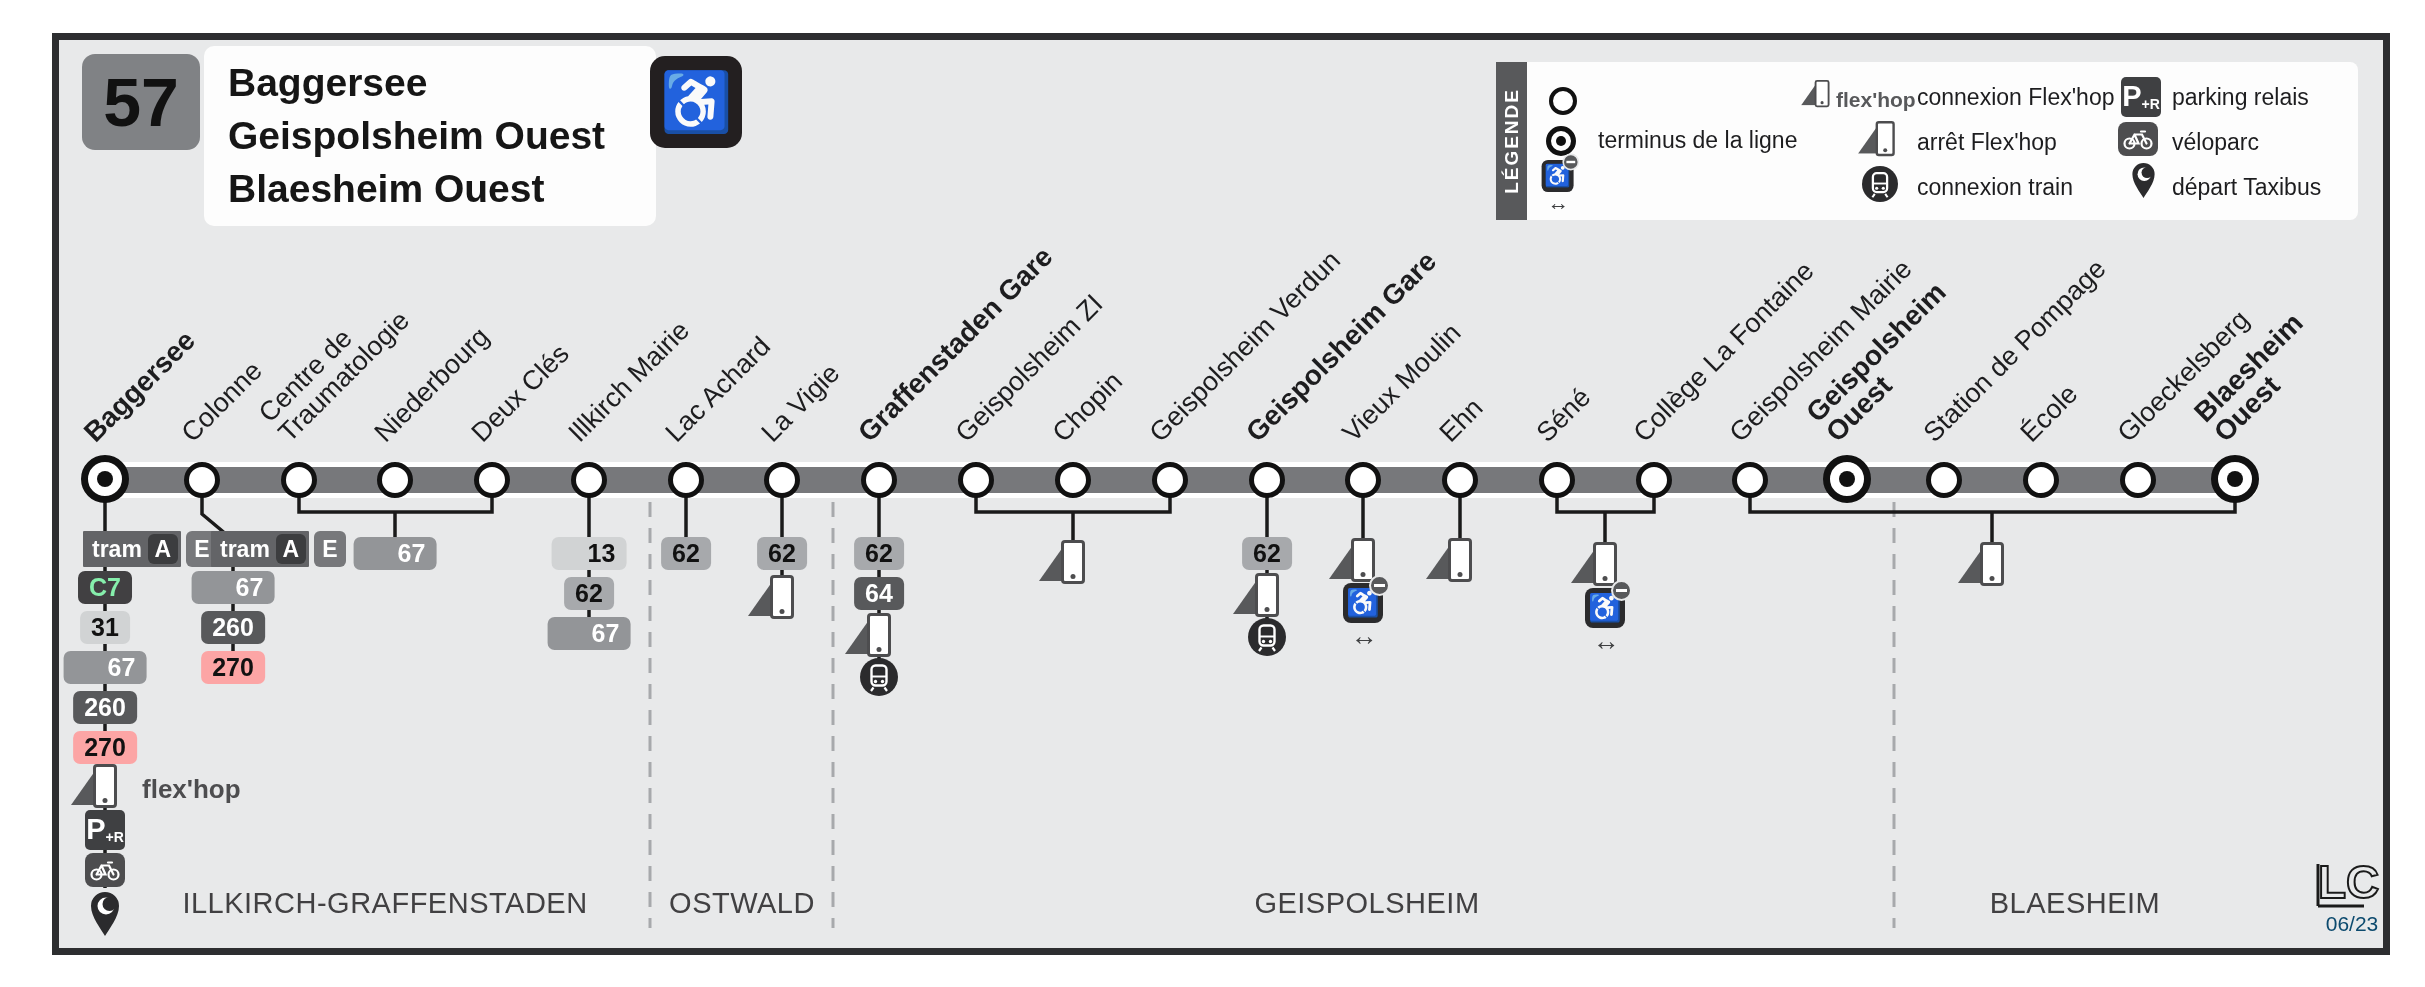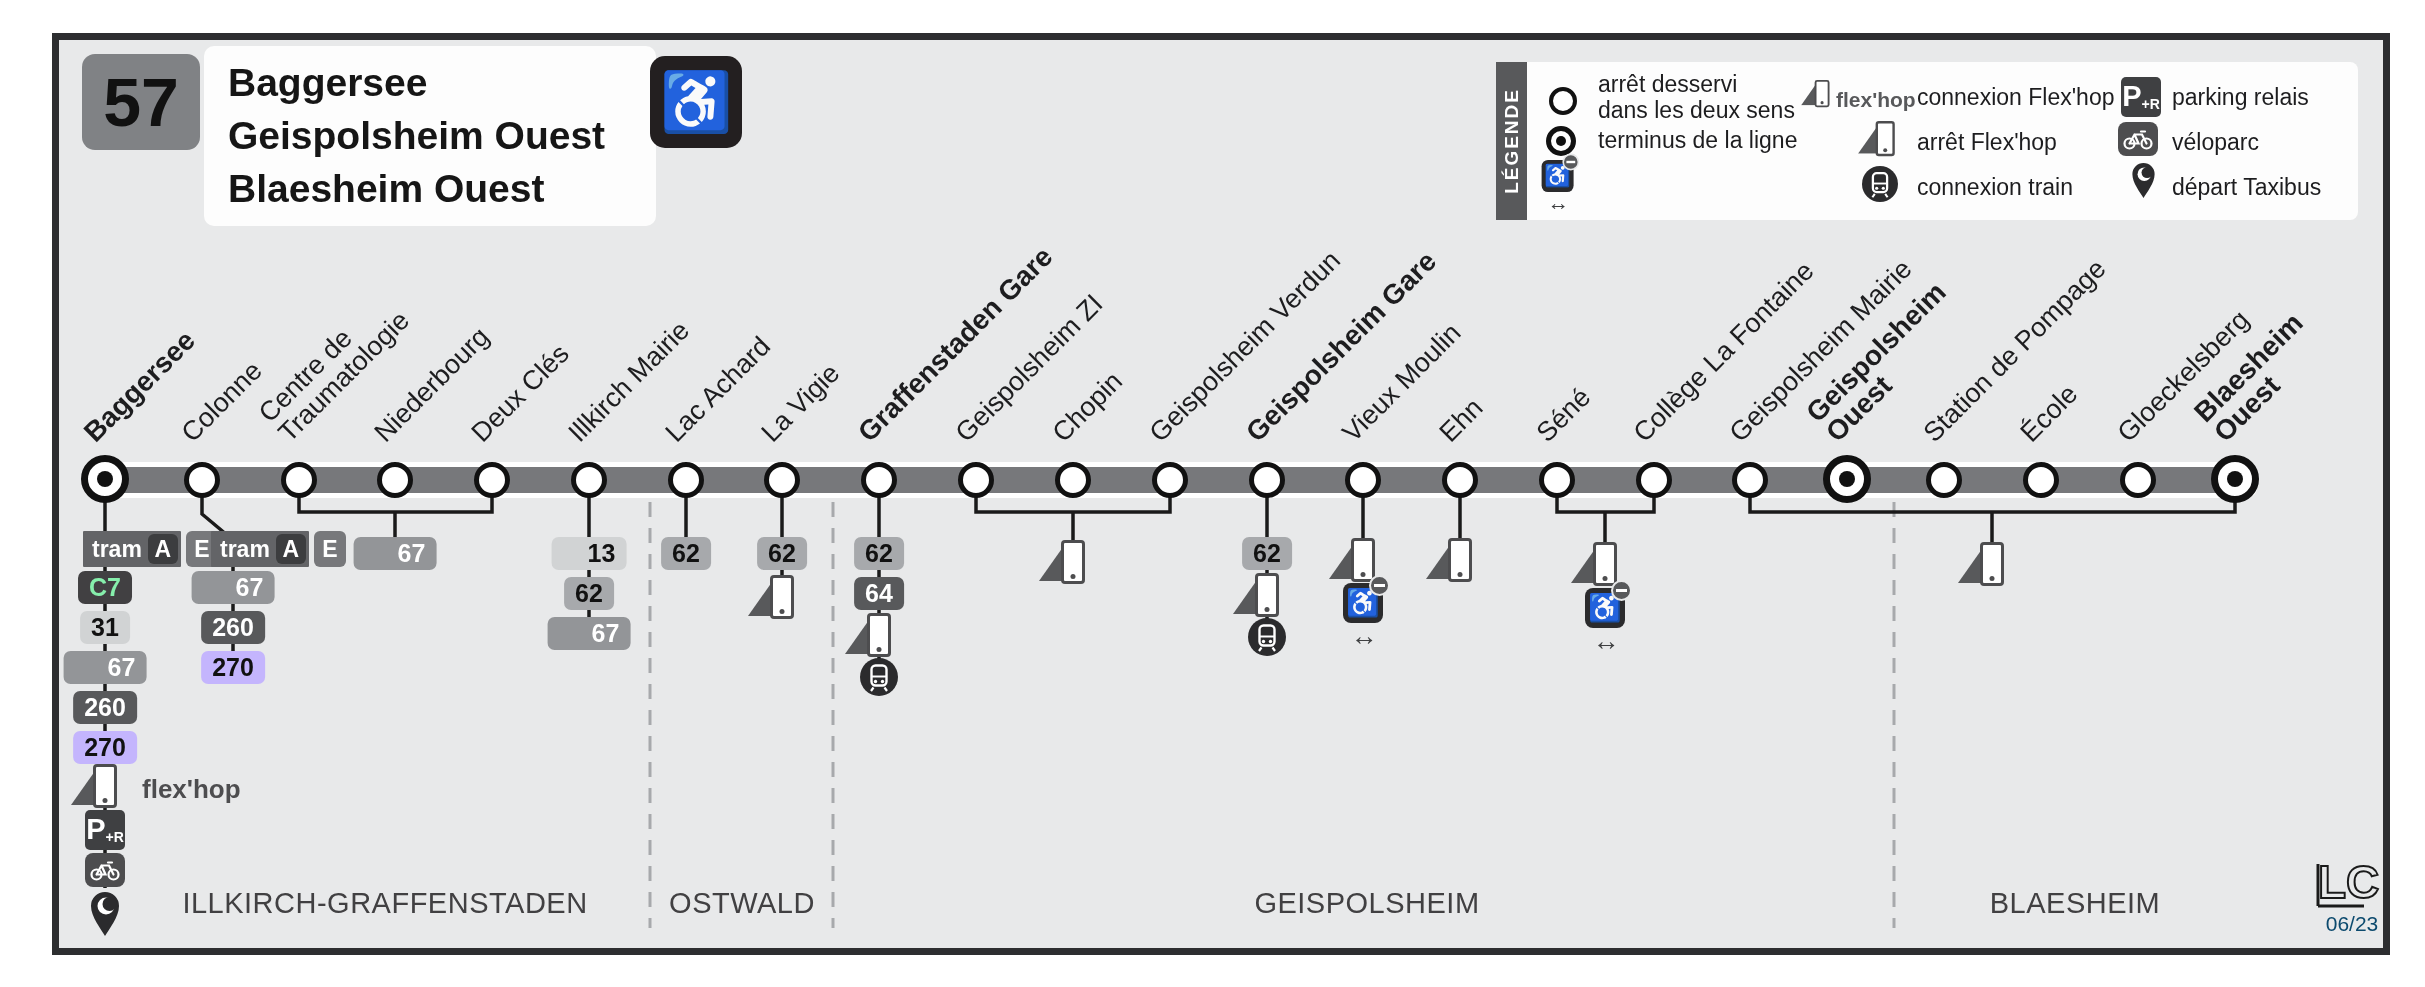--- a/index.html
+++ b/index.html
@@ -42,21 +42,21 @@
   .stn{position:absolute;bottom:537px;transform:rotate(-45deg);transform-origin:0 100%;
     font-size:27px;line-height:28px;color:#1d1d1f;white-space:pre-line;}
   .stn.b{font-weight:bold;font-size:28px;}
 
   
   .badge{position:absolute;transform:translateX(-50%);height:33px;line-height:33px;padding:0 11px;border-radius:7px;
     font-weight:bold;font-size:25px;text-align:center;box-sizing:border-box;white-space:nowrap;}
   .bd{background:#414042;color:#86efac;}   
   .bd2{background:#58595b;color:#fff;}  
   .bm{background:#939598;color:#fff;padding-left:44px;}   
-  .bm2{background:#c4b5fd;color:#111;}  
+  .bm2{background:#fca5a5;color:#111;}  
   .bm3{background:#a7a9ac;color:#111;}  
   .bl{background:#d1d3d4;color:#111;}   
 
   .tramrow{position:absolute;display:flex;gap:5px;align-items:center;}
   .tpill{display:flex;align-items:center;background:#636467;border-radius:1px;padding:3px;}
   .tword{color:#fff;font-weight:bold;font-size:23px;padding:0 6px;}
   .sq{width:30px;height:30px;border-radius:6px;color:#fff;font-weight:bold;font-size:23px;
     display:flex;align-items:center;justify-content:center;}
   .sqA{background:#3c3d3f;}
   .sqE{background:#77787b;width:32px;height:36px;}
@@ -103,22 +103,20 @@
   </div>
   <div class="access-box">
       <span>♿</span>
     </div>
 
   <div class="leg-bar">
       <span>LÉGENDE</span>
     </div>
   <div class="leg-box"></div>
   <div class="ldot" style="left:1549px;top:87px;"></div>
-  <div class="ltext" style="left:1598px;top:71px;">arrêt desservi
-dans les deux sens</div>
   <div class="lterm" style="left:1546px;top:126px;"></div>
   <div class="ltext" style="left:1598px;top:127px;">terminus de la ligne</div>
   <div class="nacc md" style="position:absolute;left:1540px;top:160px;transform:scale(.8);">
     <div class="sqr">
         <span>♿</span>
         <div class="minus"></div>
       </div>
     <div class="arr">↔</div>
   </div>
 

